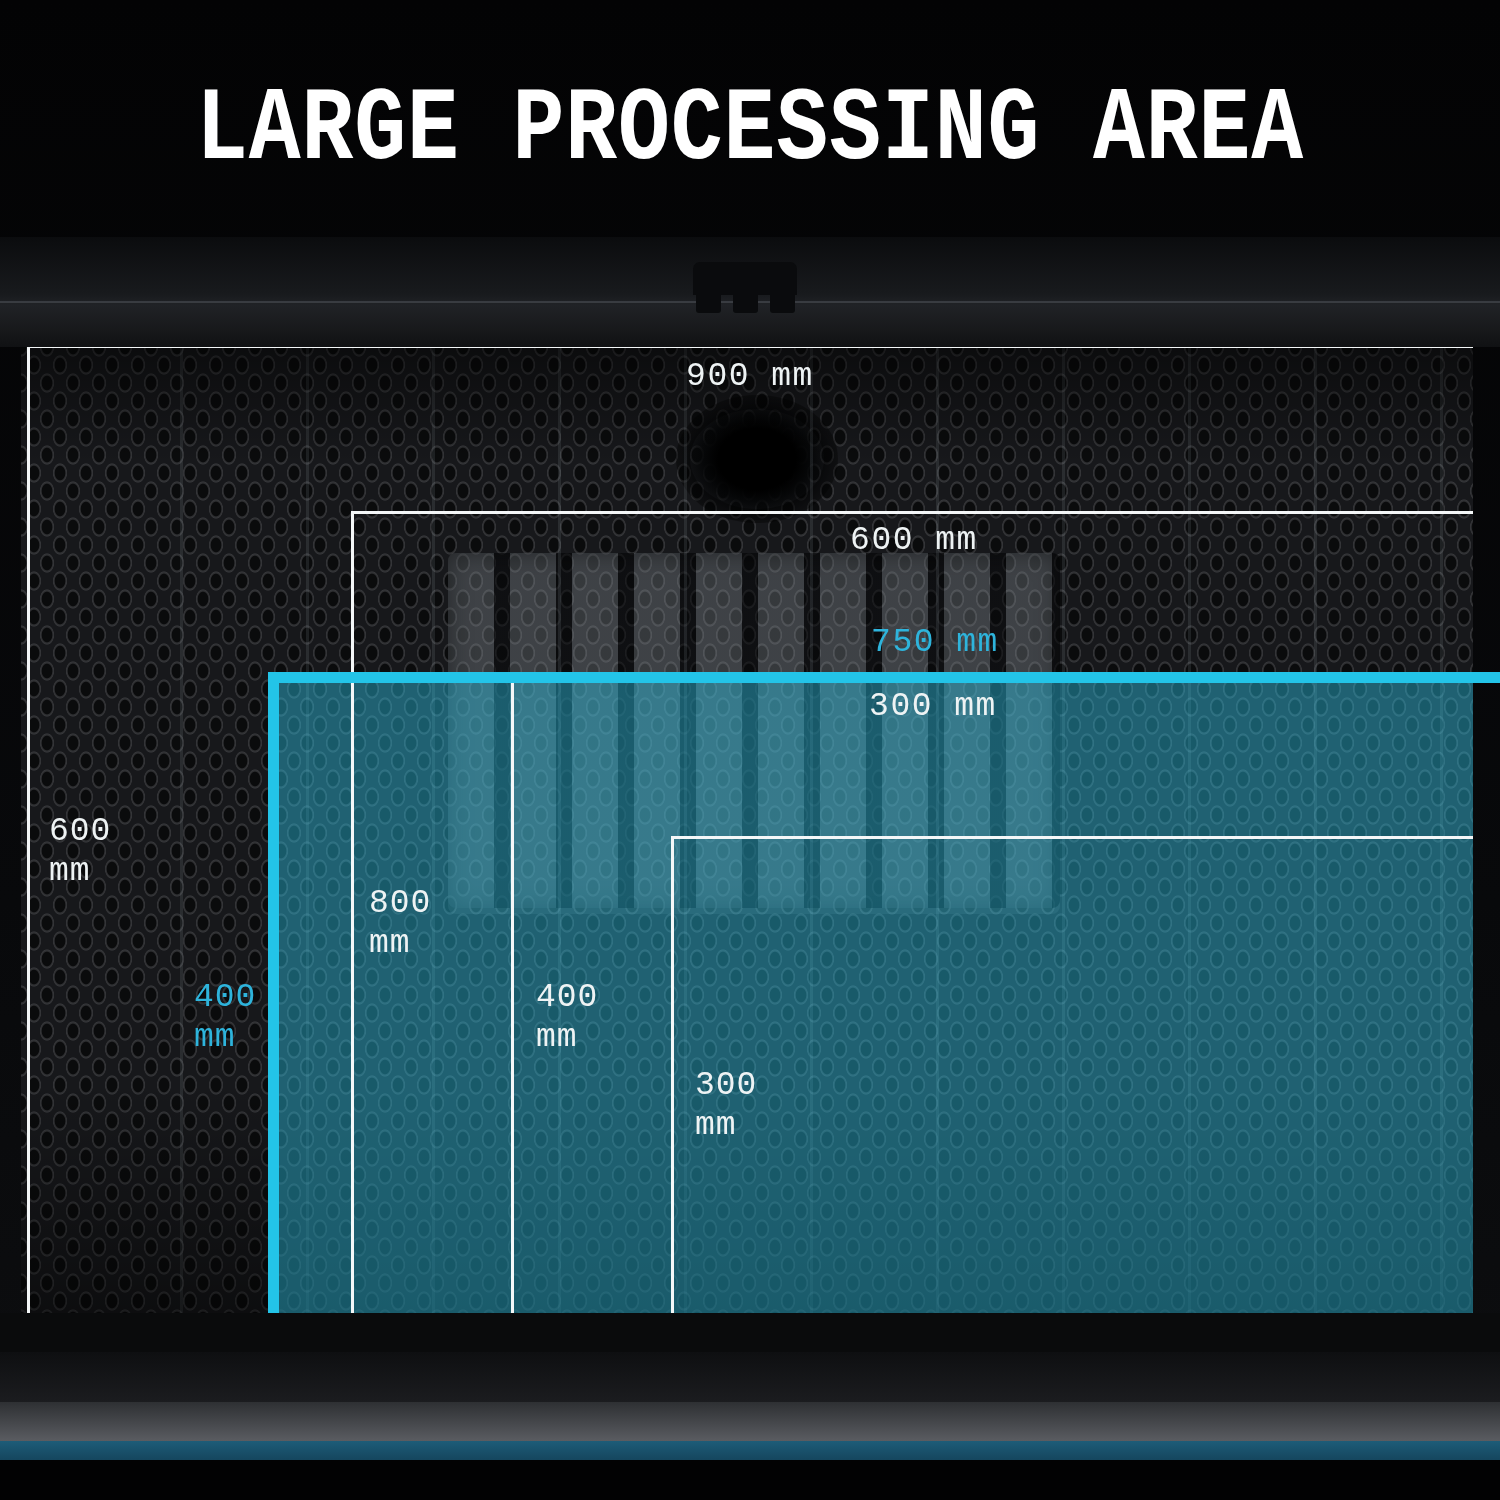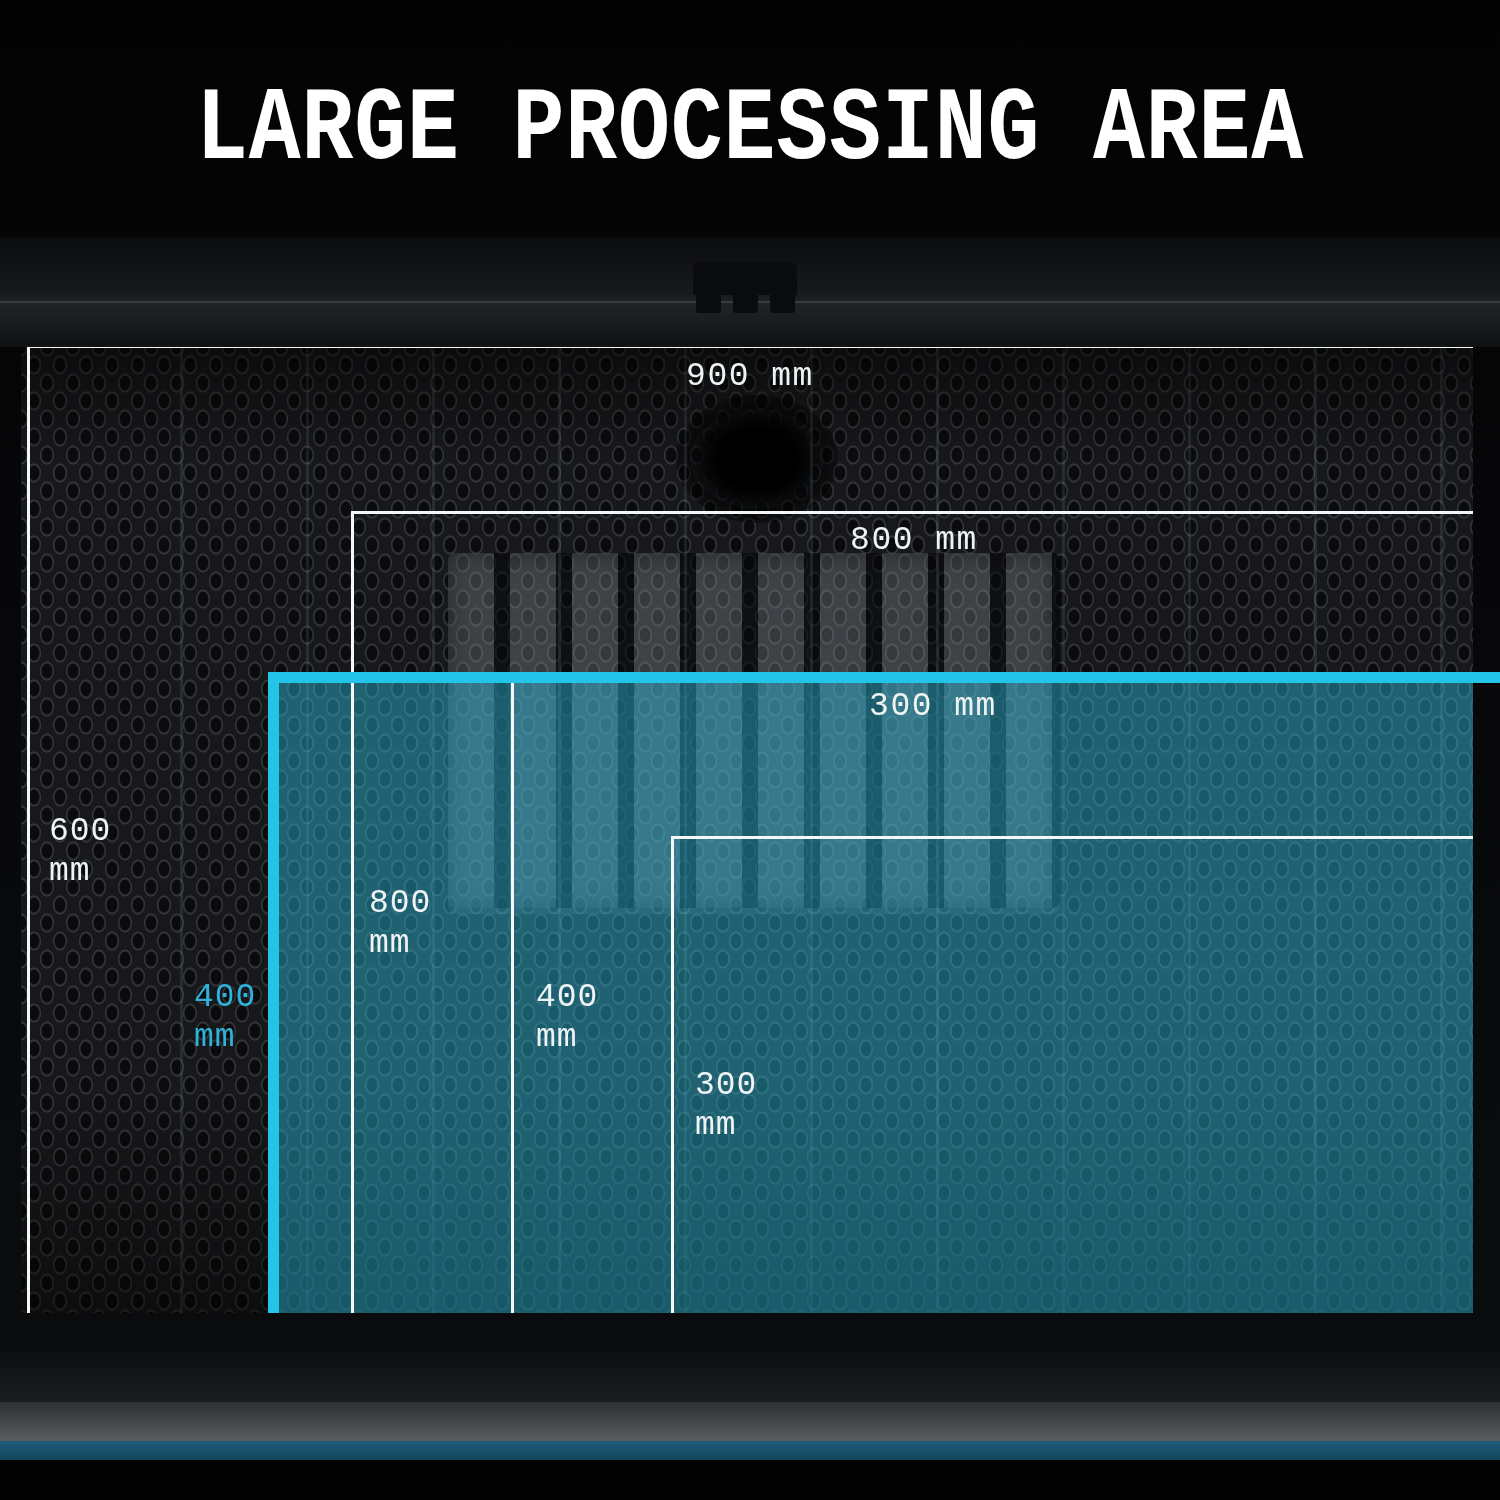--- a/index.html
+++ b/index.html
@@ -113,21 +113,22 @@
     <div class="rect r700"></div>
     <div class="rect r600"></div>
     <div class="rect r500"></div>
 
     <div class="cyan-left"></div>
   </div>
 
   <div class="cyan-top"></div>
 
   <div class="lbl center w900">900 mm</div>
-  <div class="lbl center w700">800 mm</div>
+  <div class="lbl center w700">600 mm</div>
+  <div class="lbl center cyan w750">750 mm</div>
   <div class="lbl center w600">300 mm</div>
 
   <div class="lbl two h600">
     <span>600</span><br>
     <span>mm</span>
   </div>
   <div class="lbl two cyan h400c">
     <span>400</span><br>
     <span>mm</span>
   </div>

